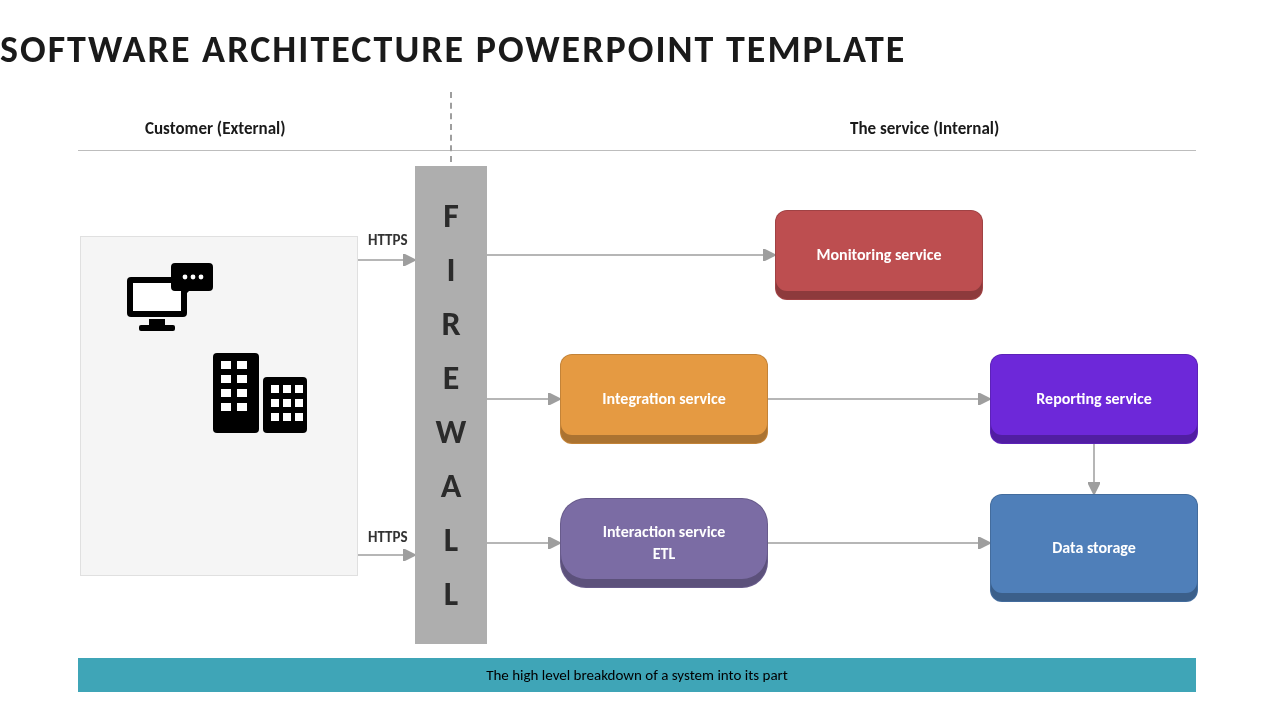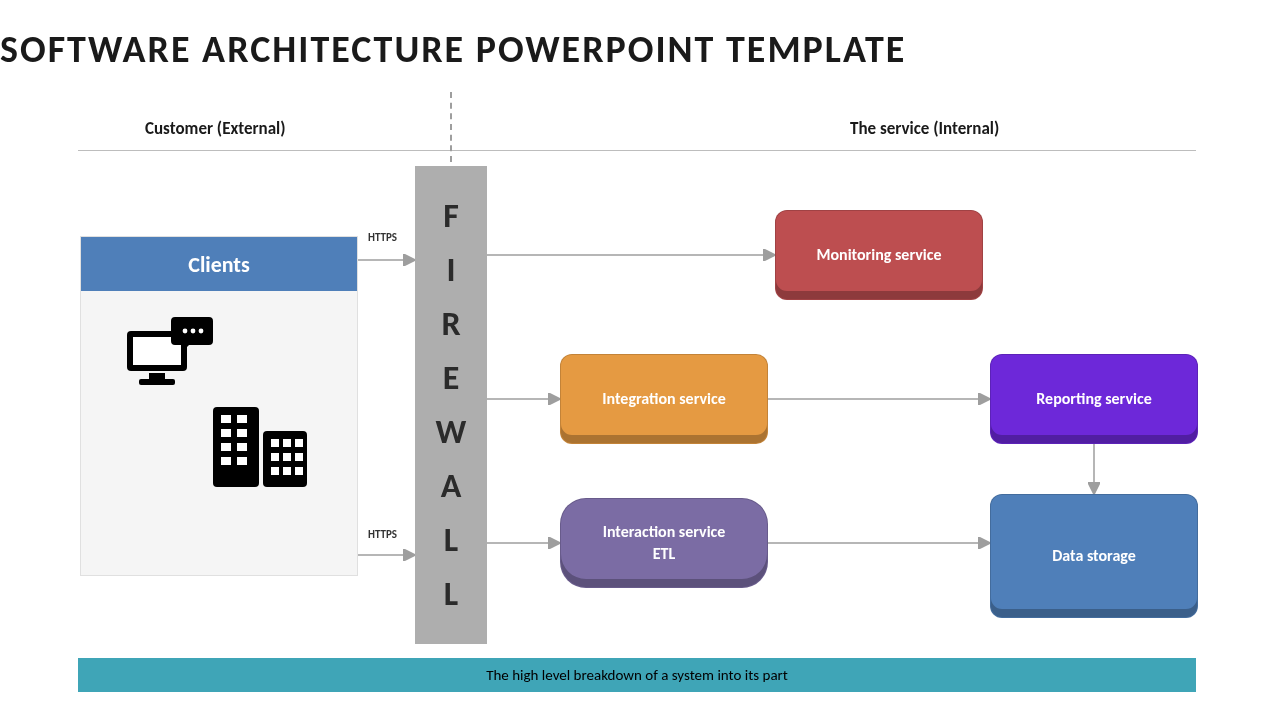--- a/index.html
+++ b/index.html
@@ -100,21 +100,21 @@
   }
   .firewall span {
     font-size: 34px;
     font-weight: 700;
     color: #2b2b2b;
     line-height: 1;
   }
 
   .arrow-label {
     position: absolute;
-    font-size: 11px;
+    font-size: 15px;
     font-weight: 600;
     color: #333;
   }
 
   .arrow {
     position: absolute;
     stroke: #9e9e9e;
     fill: none;
     stroke-width: 1.5;
   }
@@ -136,21 +136,21 @@
     border: 1px solid rgba(0,0,0,0.15);
     box-shadow: inset 0 -8px 0 rgba(0,0,0,0.25);
     padding: 0 8px;
     line-height: 1.35;
     font-weight: bold;
   }
   .svc-monitor   { left: 775px; top: 210px; background:#bd4e50; }
   .svc-integrate { left: 560px; top: 354px; background:#e59a42; }
   .svc-reporting { left: 990px; top: 354px; background:#6d28d9; }
   .svc-interact  { left: 560px; top: 498px; background:#7b6ca4;border-radius:26px; }
-  .svc-storage   { left: 990px; top: 494px; height: 124px; background:#4f7fb9; }
+  .svc-storage   { left: 990px; top: 494px; height: 108px; background:#4f7fb9; }
 
   .footer {
     position: absolute;
     left: 78px;
     bottom: 28px;
     width: 1118px;
     height: 34px;
     background: #3fa5b7;
     color: #000000;
     font-size: 15px;
@@ -164,21 +164,20 @@
 
 <div class="title">SOFTWARE ARCHITECTURE POWERPOINT TEMPLATE</div>
 
 <div class="section-label section-left">Customer (External)</div>
 <div class="section-label section-right">The service (Internal)</div>
 
 <div class="divider-h"></div>
 <div class="divider-v"></div>
 
 <div class="clients">
-  <div class="clients-header">Clients</div>
   <div class="clients-body">
     <span class="icon-monitor">
       <svg class="icon" width="90" height="78" viewBox="0 0 90 78">
         <rect x="2" y="14" width="60" height="40" rx="4" fill="#000"></rect>
         <rect x="8" y="20" width="48" height="28" fill="#fff"></rect>
         <rect x="24" y="56" width="16" height="6" fill="#000"></rect>
         <rect x="14" y="62" width="36" height="6" rx="2" fill="#000"></rect>
         <path d="M50 0 h34 a4 4 0 0 1 4 4 v20 a4 4 0 0 1 -4 4 h-20 l-8 8 v-8 h-6 a4 4 0 0 1 -4 -4 v-20 a4 4 0 0 1 4 -4 z" fill="#000"></path>
         <circle cx="60" cy="14" r="2.4" fill="#fff"></circle>
         <circle cx="68" cy="14" r="2.4" fill="#fff"></circle>

